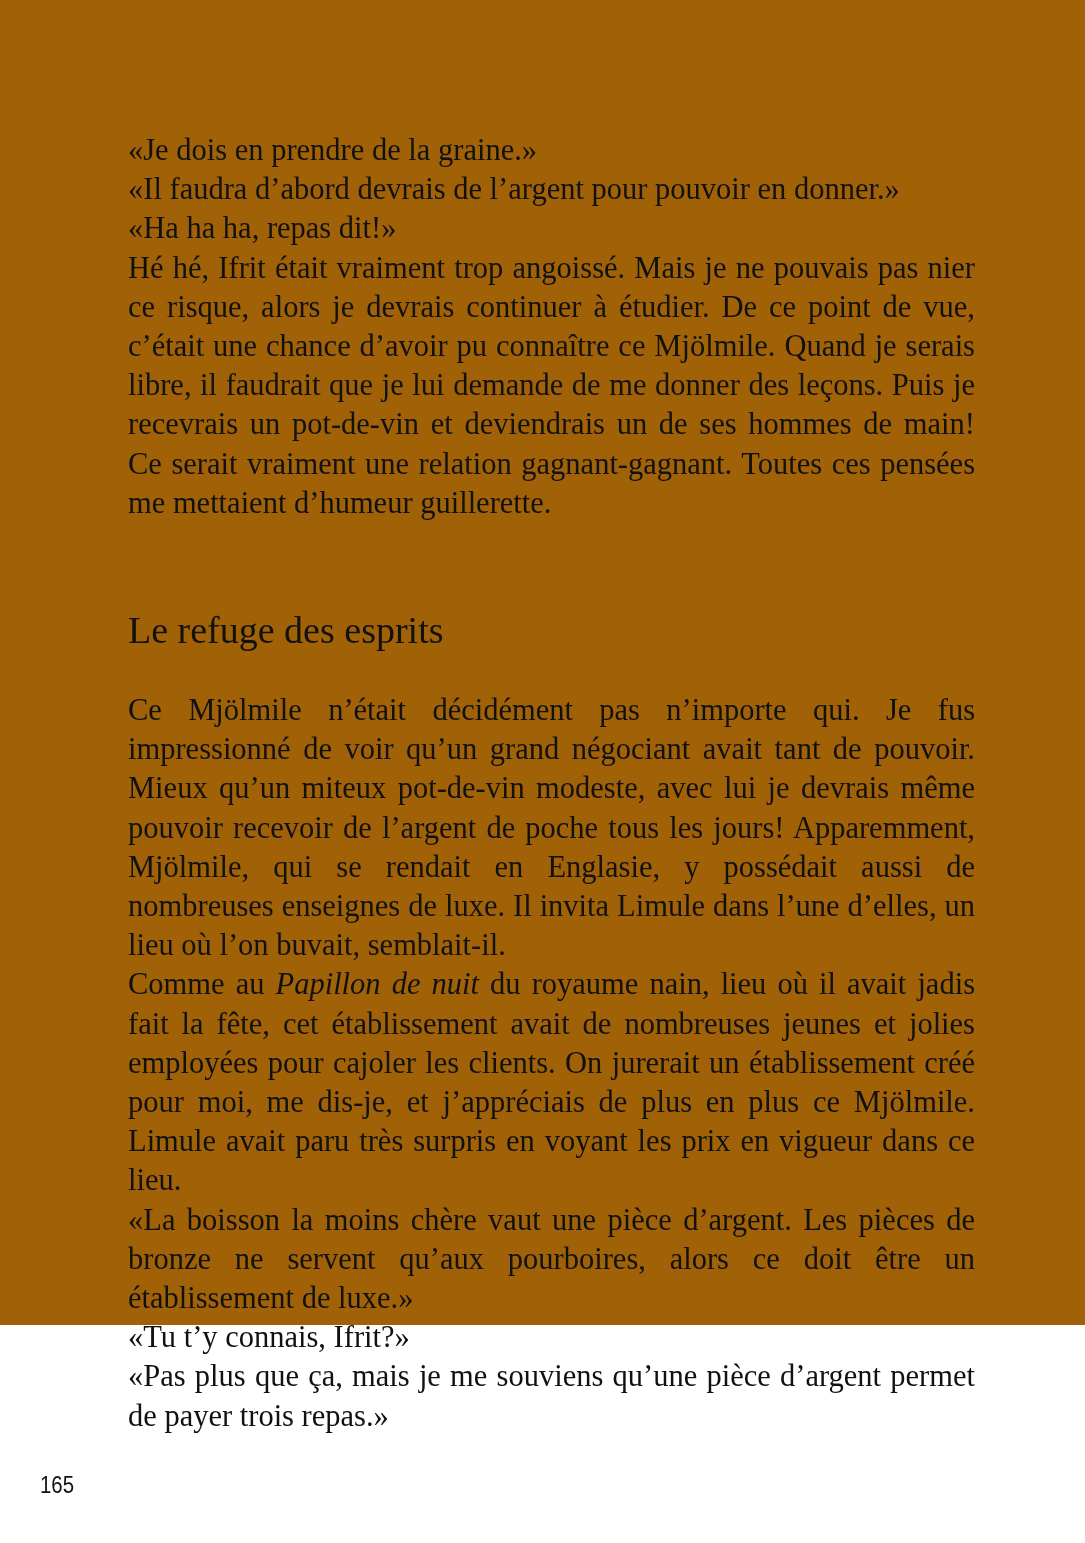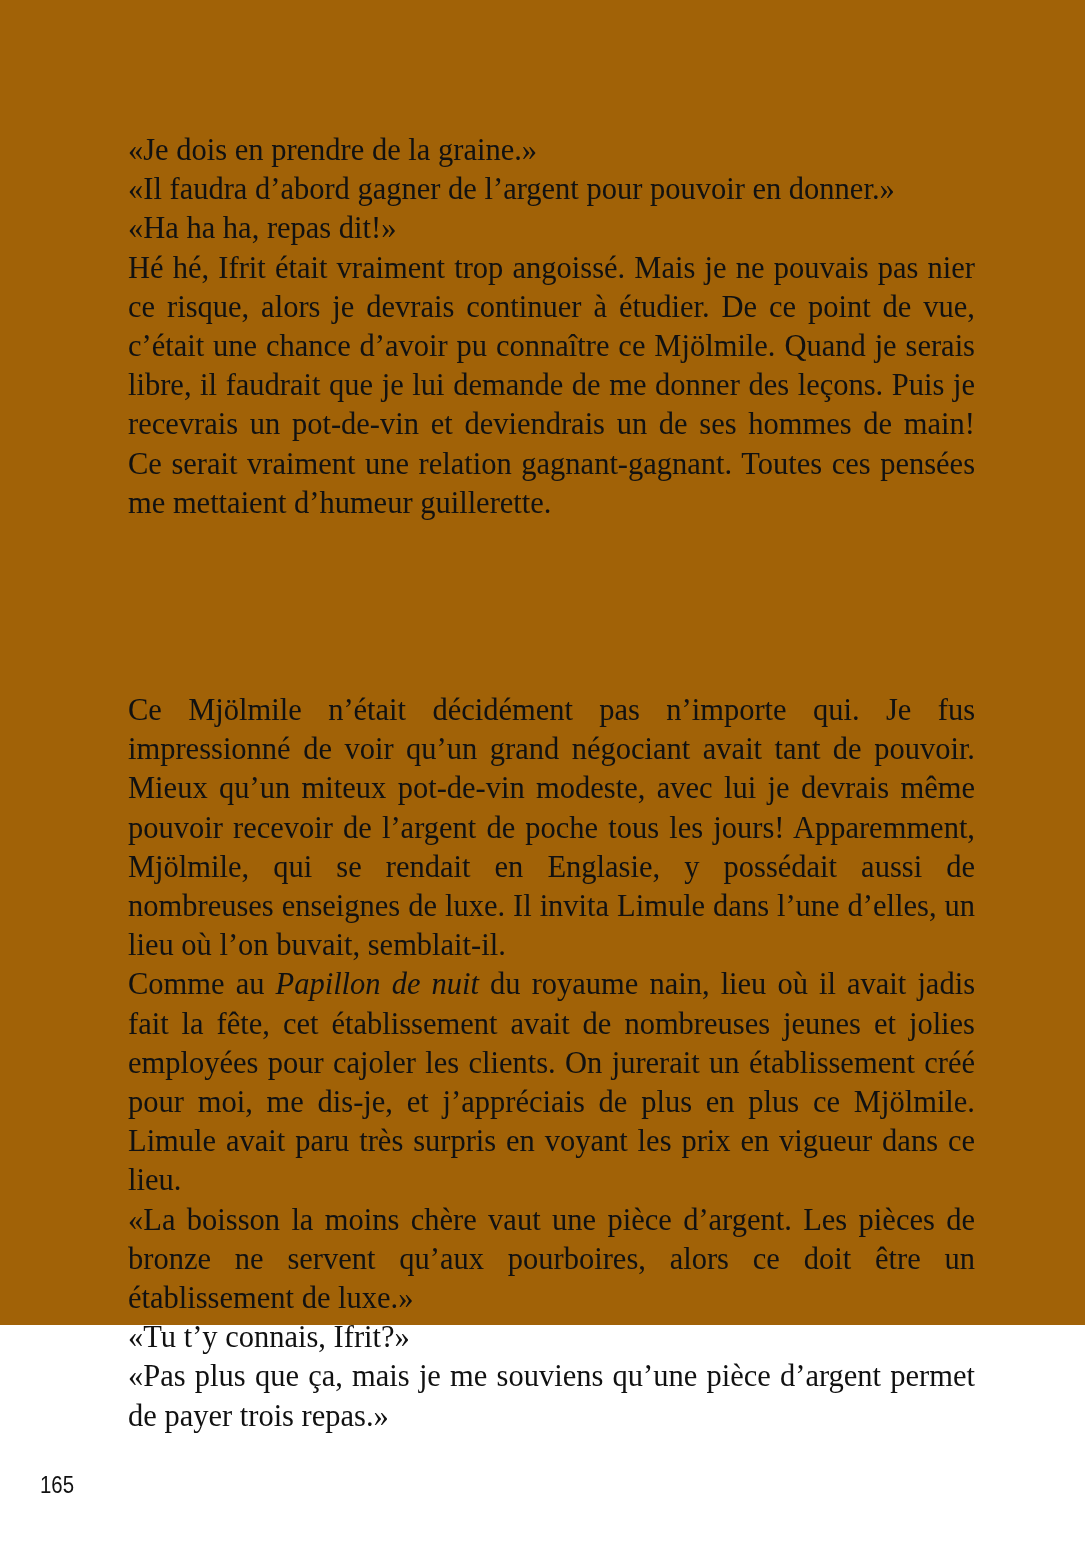--- a/index.html
+++ b/index.html
@@ -66,25 +66,26 @@
       transform-origin: left top;
     }
   </style>
 </head>
 <body>
 
 <div class="page">
 
   <div class="text-block block-top">
     <p class="dialogue">«Je dois en prendre de la graine.»</p>
-    <p class="dialogue">«Il faudra d’abord gagner de l’argent pour pouvoir en donner.»</p>
+    <p class="dialogue">«Il faudra d’abord devrais de l’argent pour pouvoir en donner.»</p>
     <p class="dialogue">«Ha ha ha, repas dit!»</p>
     <p class="para">Hé hé, Ifrit était vraiment trop angoissé. Mais je ne pouvais pas nier ce risque, alors je devrais continuer à étudier. De ce point de vue, c’était une chance d’avoir pu connaître ce Mjölmile. Quand je serais libre, il faudrait que je lui demande de me donner des leçons. Puis je recevrais un pot-de-vin et deviendrais un de ses hommes de main! Ce serait vraiment une relation gagnant-gagnant. Toutes ces pensées me mettaient d’humeur guillerette.</p>
   </div>
 
+  <h2 class="heading">Le refuge des esprits</h2>
 
   <div class="text-block block-bottom">
     <p class="para">Ce Mjölmile n’était décidément pas n’importe qui. Je fus impressionné de voir qu’un grand négociant avait tant de pouvoir. Mieux qu’un miteux pot-de-vin modeste, avec lui je devrais même pouvoir recevoir de l’argent de poche tous les jours! Apparemment, Mjölmile, qui se rendait en Englasie, y possédait aussi de nombreuses enseignes de luxe. Il invita Limule dans l’une d’elles, un lieu où l’on buvait, semblait-il.</p>
     <p class="para"><span>Comme au </span><em>Papillon de nuit</em><span> du royaume nain, lieu où il avait jadis fait la fête, cet établissement avait de nombreuses jeunes et jolies employées pour cajoler les clients. On jurerait un établissement créé pour moi, me dis-je, et j’appréciais de plus en plus ce Mjölmile. Limule avait paru très surpris en voyant les prix en vigueur dans ce lieu.</span></p>
     <p class="para">«La boisson la moins chère vaut une pièce d’argent. Les pièces de bronze ne servent qu’aux pourboires, alors ce doit être un établissement de luxe.»</p>
     <p class="dialogue">«Tu t’y connais, Ifrit?»</p>
     <p class="para">«Pas plus que ça, mais je me souviens qu’une pièce d’argent permet de payer trois repas.»</p>
   </div>
 
   <div class="page-number">165</div>

